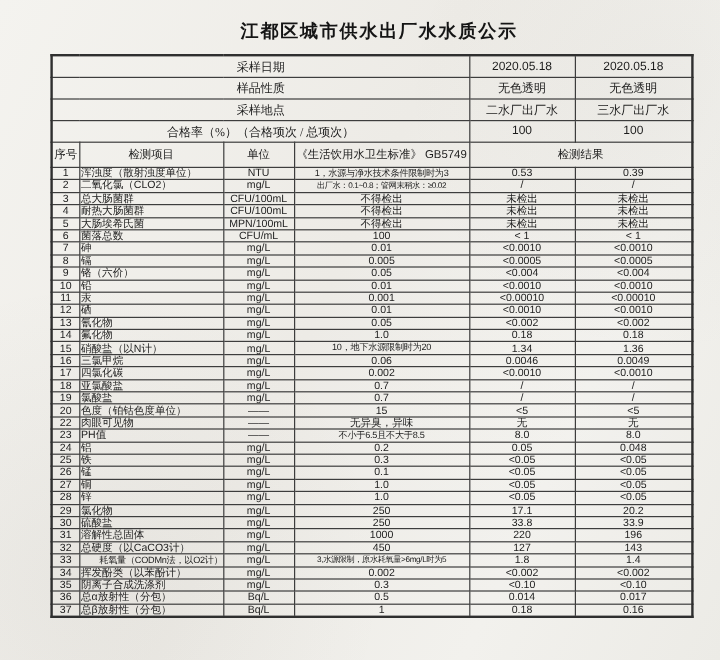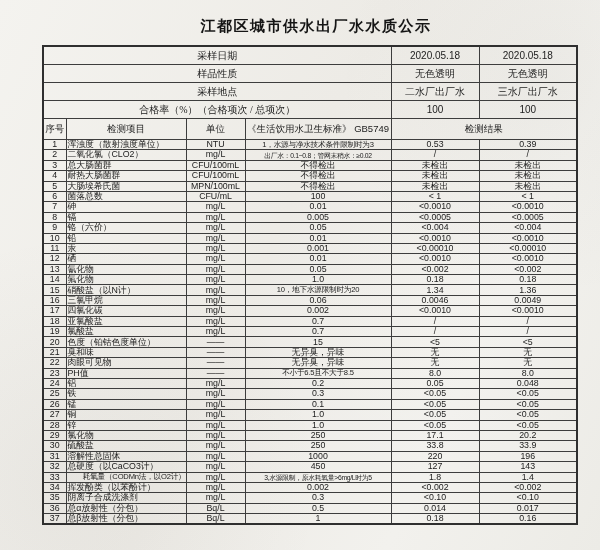--- a/index.html
+++ b/index.html
@@ -246,28 +246,20 @@
           </tr>
           <tr class="data">
             <td>20</td>
             <td class="item">色度（铂钴色度单位）</td>
             <td>——</td>
             <td class="std">15</td>
             <td>&lt;5</td>
             <td>&lt;5</td>
           </tr>
           <tr class="data">
-            <td>21</td>
-            <td class="item">臭和味</td>
-            <td>——</td>
-            <td class="std">无异臭，异味</td>
-            <td>无</td>
-            <td>无</td>
-          </tr>
-          <tr class="data">
             <td>22</td>
             <td class="item">肉眼可见物</td>
             <td>——</td>
             <td class="std">无异臭，异味</td>
             <td>无</td>
             <td>无</td>
           </tr>
           <tr class="data">
             <td>23</td>
             <td class="item">PH值</td>

